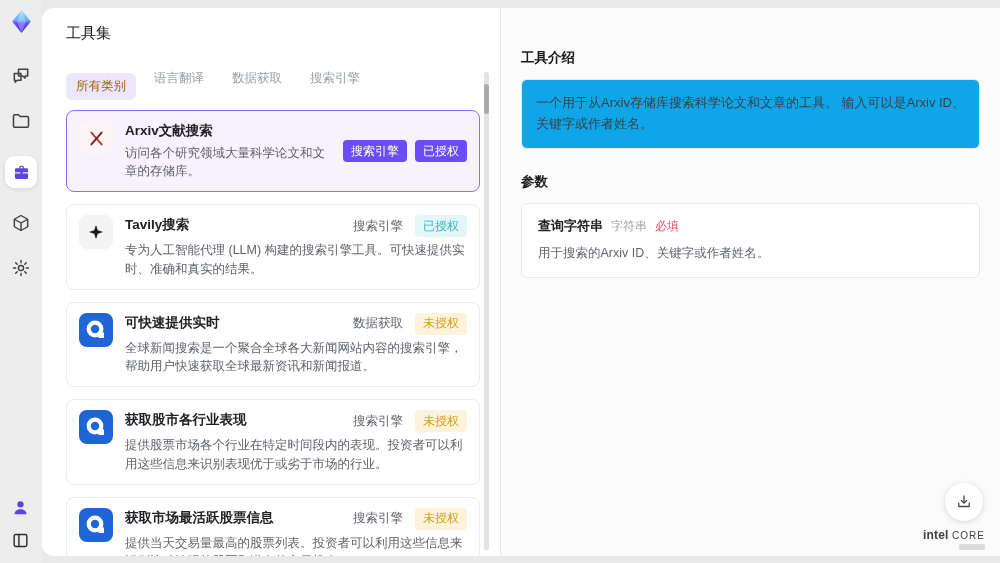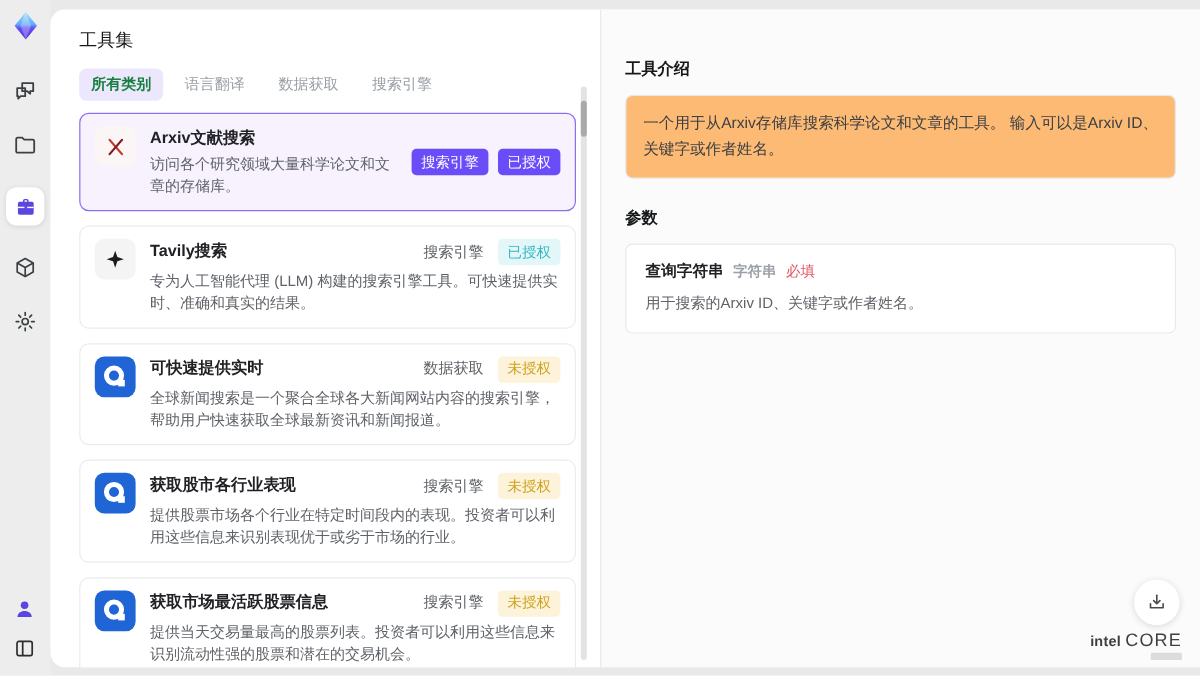--- a/index.html
+++ b/index.html
@@ -20,21 +20,21 @@
                box-shadow:0 1px 4px rgba(0,0,0,.10);cursor:pointer;}
   .rail-bottom{margin-top:auto;margin-bottom:12px;display:flex;flex-direction:column;align-items:center;gap:13px;}
   
   .main{position:absolute;left:42px;top:8px;width:958px;height:548px;background:#ffffff;
         border-radius:12px 0 0 12px;display:flex;overflow:hidden;}
   
   .list-pane{width:458px;flex:none;position:relative;box-sizing:border-box;padding:16px 0 0 24px;}
   .pane-title{font-size:15px;font-weight:normal;color:#17181a;}
   .tabs{display:flex;align-items:center;gap:8px;margin-top:14px;}
   .tab{font-size:12.5px;color:#9aa0a6;padding:5px 10px;border-radius:6px;cursor:pointer;white-space:nowrap;}
-  .tab.active{background:#ece7fd;color:#15803d;font-weight:bold;}
+  .tab.active{background:#ece7fd;color:#a16207;font-weight:normal;margin-top:16px;}
   .cards{margin-top:10px;width:414px;display:flex;flex-direction:column;gap:12px;}
   .card{border:1px solid #ececec;border-radius:8px;background:#fff;display:flex;gap:12px;
         padding:10px 12px;position:relative;cursor:pointer;box-sizing:border-box;}
   .card.selected{border:1.5px solid #8a70f0;background:#f7f2fe;}
   .card-icon{width:34px;height:34px;border-radius:8px;flex:none;display:flex;
              align-items:center;justify-content:center;overflow:hidden;}
   .icon-arxiv-bg{background:#fbf5f5;}
   .icon-gray-bg{background:#f4f4f5;}
   .icon-blue-bg{background:#1f65d6;}
   .card-content{flex:1;min-width:0;}
@@ -49,37 +49,37 @@
   .badge.yellow{background:#fcf3da;color:#cfa11d;}
   .card-desc{font-size:12.5px;color:#5f6368;line-height:1.5;margin-top:4px;}
   
   .scrollbar{position:absolute;right:11px;top:64px;bottom:6px;width:5px;background:#e3e3e3;border-radius:3px;}
   .scroll-thumb{position:absolute;top:12px;left:0;width:5px;height:30px;background:#a9a9a9;border-radius:3px;cursor:pointer;}
   
   .detail-pane{flex:1;border-left:1px solid #eaeaea;background:#fbfbfb;
                box-sizing:border-box;padding:17px 20px 0 20px;position:relative;}
   .detail-title{font-size:15px;font-weight:bold;color:#17181a;}
   .section-heading{font-size:13.5px;font-weight:bold;color:#17181a;margin-top:24px;}
-  .intro-box{margin-top:12px;background:#fdba74;border:1px solid #e9e9e9;border-radius:6px;
+  .intro-box{margin-top:12px;background:#0ea5e9;border:1px solid #e9e9e9;border-radius:6px;
              padding:13px 14px;font-size:13px;color:#3c4043;line-height:1.6;}
   .param-box{margin-top:12px;background:#fff;border:1px solid #e9e9e9;border-radius:6px;
              padding:13px 16px 15px 16px;}
   .param-head{display:flex;align-items:baseline;gap:8px;}
   .param-name{font-size:13px;font-weight:bold;color:#202124;}
-  .param-type{font-size:12px;color:#9aa0a6;font-weight:bold;}
+  .param-type{font-size:12px;color:#9aa0a6;}
   .param-required{font-size:12px;color:#e25563;}
   .param-desc{font-size:12.5px;color:#5f6368;margin-top:9px;line-height:1.5;}
   
   .download-btn{position:absolute;right:17px;bottom:42px;width:38px;height:38px;border-radius:50%;
                 background:#fff;box-shadow:0 1px 6px rgba(0,0,0,.14);display:flex;
                 align-items:center;justify-content:center;cursor:pointer;}
   .intel-brand{position:absolute;right:15px;bottom:13px;text-align:right;line-height:1.1;}
   .intel-brand .row{font-size:12px;color:#3f3f3f;letter-spacing:.2px;white-space:nowrap;}
   .intel-brand .w1{font-weight:bold;}
-  .intel-brand .w2{font-weight:normal;letter-spacing:1px;font-size:15px;}
+  .intel-brand .w2{font-weight:normal;letter-spacing:1px;font-size:10px;}
   .brand-sub{margin-top:2px;margin-left:auto;width:26px;height:6px;background:#dcdcdc;border-radius:1px;}
   svg{display:block;}
 </style>
 </head>
 <body>
 
 <div class="rail">
   <div class="logo">
     <svg width="25" height="25" viewBox="0 0 24 24">
       <defs>

